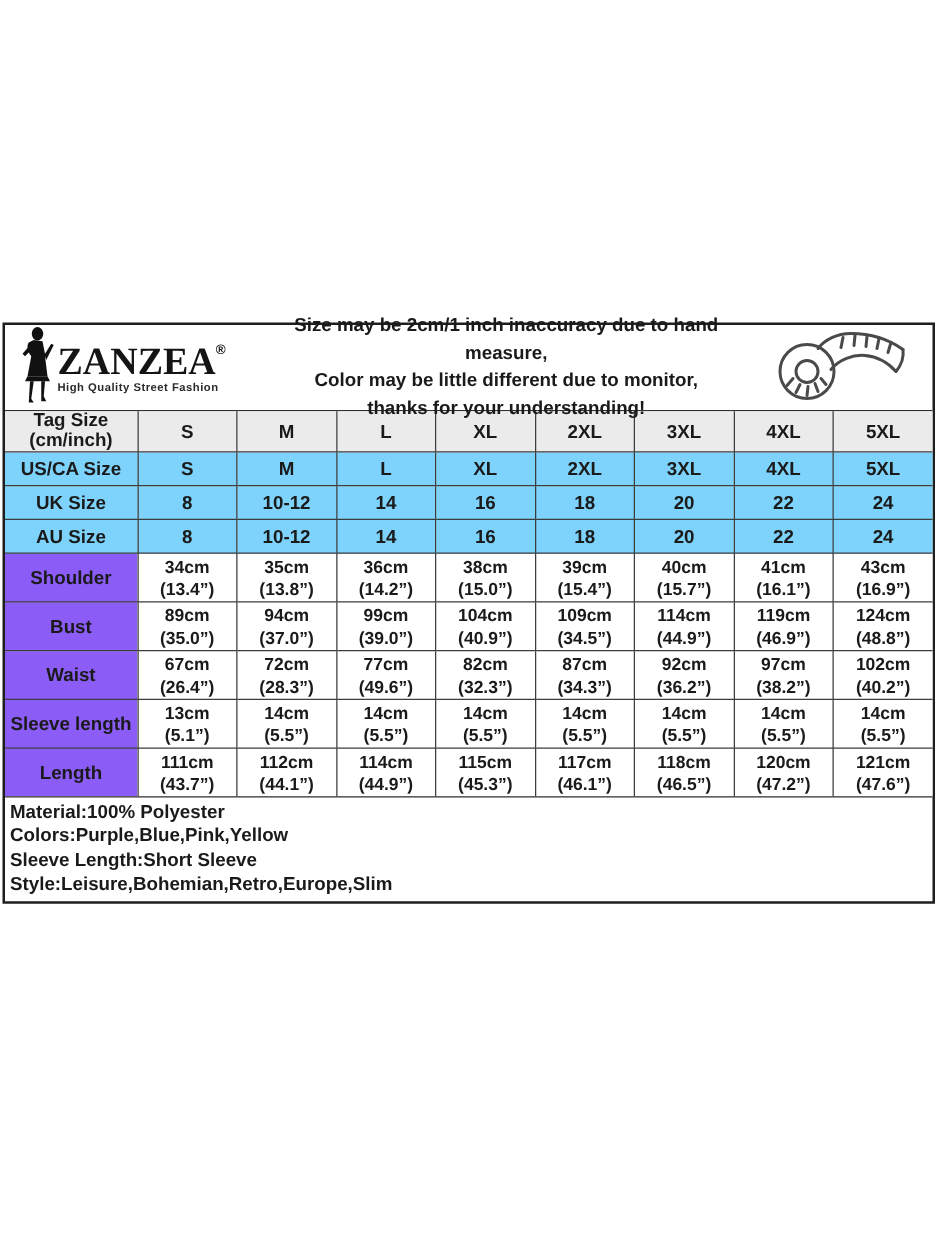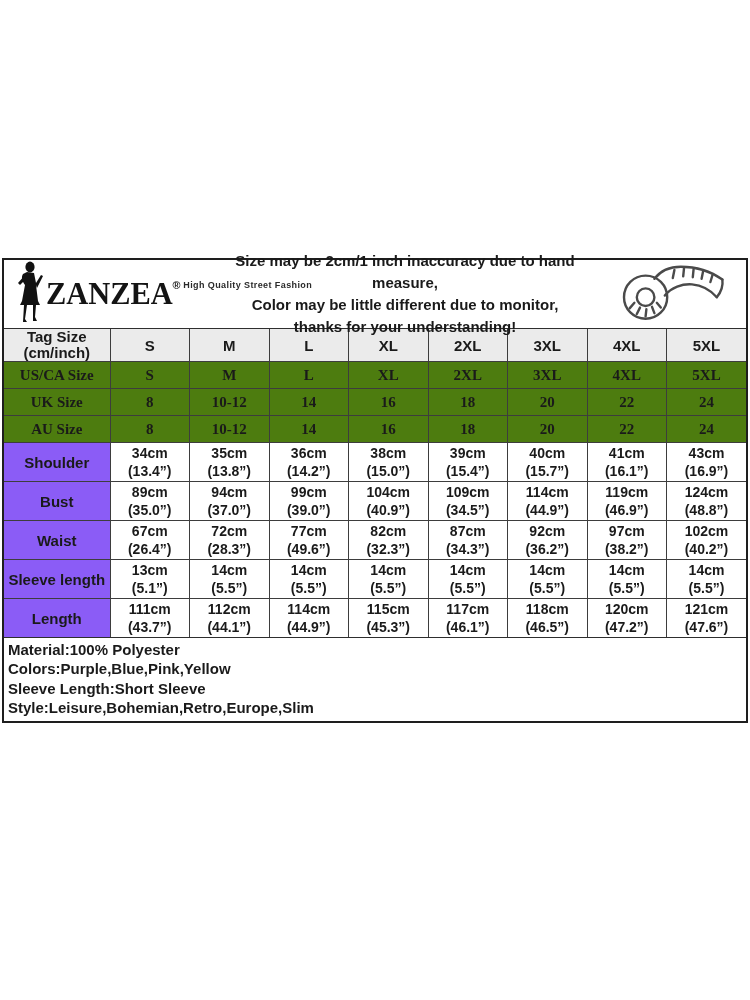--- a/index.html
+++ b/index.html
@@ -4,35 +4,35 @@
 <style>
   html,body{margin:0;padding:0;background:#ffffff;}
   .page{position:relative;width:750px;height:1000px;background:#ffffff;
         font-family:"Liberation Sans", sans-serif;color:#1a1a1a;overflow:hidden;}
   .panel{position:absolute;top:258px;left:2px;width:742px;border:2px solid #1e1e1e;background:#fff;}
 
   
   .header-band{display:flex;align-items:center;height:68px;border-bottom:1px solid #2e2e2e;padding:0 10px;}
   .logo-block{display:flex;align-items:center;width:188px;flex:0 0 auto;}
   .logo-figure{flex:0 0 auto;margin-right:2px;}
-  .logo-textwrap{display:flex;align-items:flex-start;}
+  .logo-textwrap{display:flex;flex-direction:column;align-items:flex-start;}
   .logo-name{font-size:31px;font-weight:bold;letter-spacing:0px;line-height:30px;
              transform:scaleX(.98);transform-origin:left;color:#141414;font-family:"Liberation Serif",serif;}
   .logo-reg{font-size:11px;vertical-align:top;position:relative;top:-9px;font-family:"Liberation Sans",sans-serif;}
   .logo-tagline{font-size:9px;font-weight:bold;letter-spacing:.4px;color:#2a2a2a;margin-top:1px;white-space:nowrap;}
   .disclaimer{flex:1;text-align:center;font-size:15px;font-weight:bold;line-height:22px;padding:0 4px;}
   .tape-block{flex:0 0 auto;width:128px;display:flex;justify-content:center;}
 
   
   table{width:100%;table-layout:fixed;border-collapse:collapse;border-style:hidden;}
   td{border:1px solid #3d3d3d;text-align:center;vertical-align:middle;
      font-weight:bold;font-size:15px;color:#1a1a1a;padding:0;}
   td.label-cell{background:#ebebeb;}
   tr.row-tag td{height:28px;background:#ebebeb;}
-  tr.row-size td{height:26px;background:#4d7c0f;font-family:Liberation Serif, serif;}
+  tr.row-size td{height:26px;background:#7dd3fc;}
   tr.row-measure td{height:38px;background:#ffffff;}
   tr.row-measure td.label-cell{background:#8b5cf6;}
   .two-line div{line-height:16px;}
   .measure-val div{font-size:14px;line-height:18px;font-weight:bold;}
 
   
   .info-block{border-top:1px solid #2e2e2e;padding:2px 4px 3px 4px;}
   .info-line{font-size:15px;font-weight:bold;line-height:19.4px;white-space:nowrap;}
 </style>
 </head>

